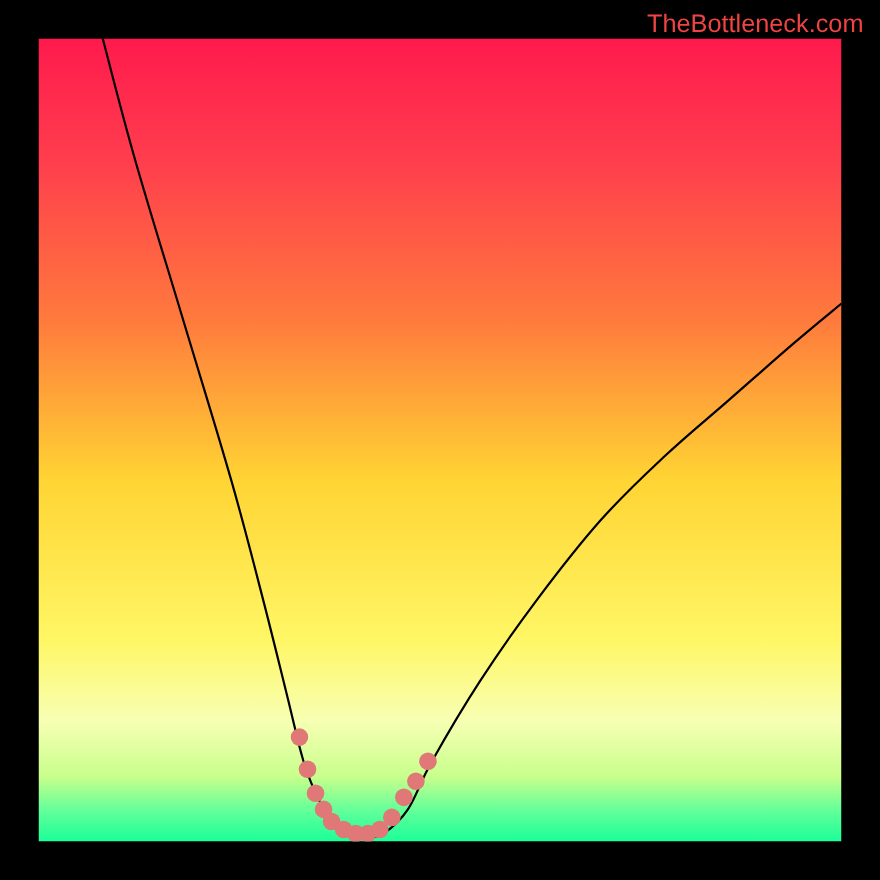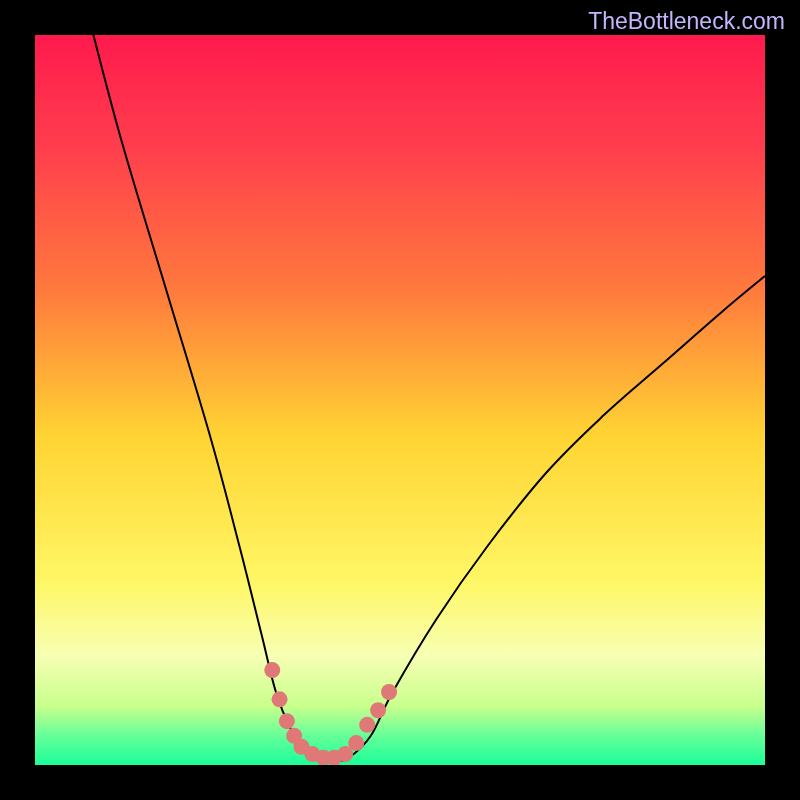--- a/index.html
+++ b/index.html
@@ -15,21 +15,21 @@
     position: absolute;
     left: 35px;
     top: 35px;
     width: 730px;
     height: 730px;
   }
   .watermark {
     position: absolute;
     top: 8px;
     right: 15px;
-    color: #c4b5fd;
+    color: #ef4444;
     font-size: 23px;
     font-weight: 500;
     font-family: Arial, sans-serif;
     z-index: 10;
   }
   svg {
     display: block;
   }
 </style>
 </head>

